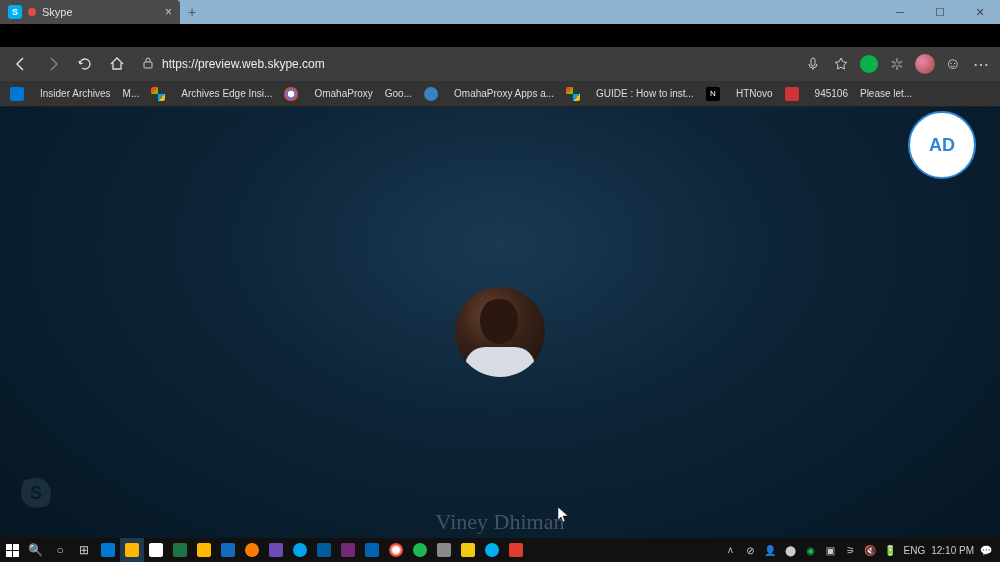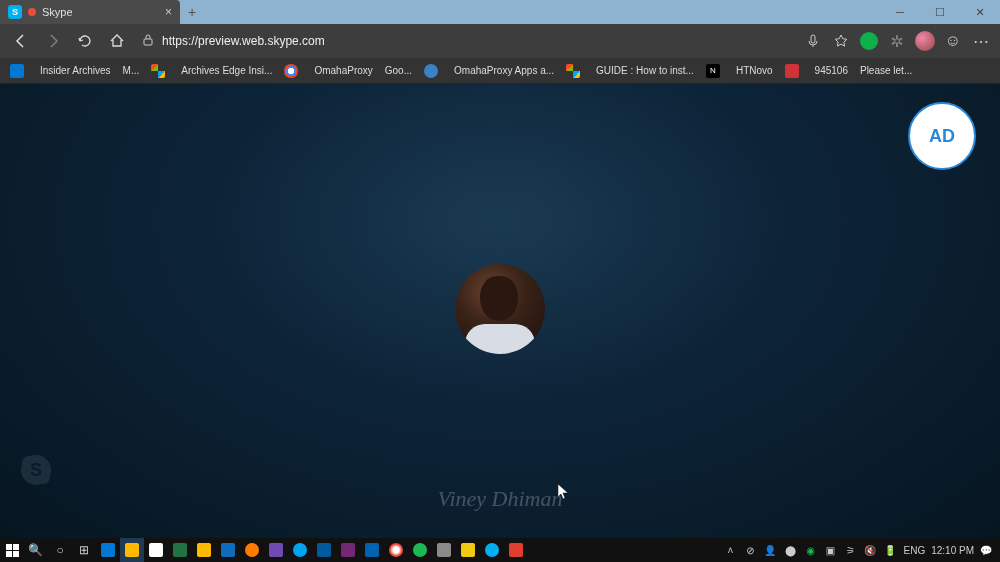--- a/index.html
+++ b/index.html
@@ -10,43 +10,43 @@
 .tab { height: 24px; background: #4a4a4a; color: #e0e0e0; font-size: 11px; display: flex; align-items: center; padding: 0 8px; width: 180px; gap: 6px; border-top-right-radius: 4px; }
 .tab .favicon { width: 14px; height: 14px; background: #00aff0; border-radius: 3px; display: flex; align-items: center; justify-content: center; color: #fff; font-size: 9px; font-weight: bold; }
 .tab .rec { width: 8px; height: 8px; background: #e74c3c; border-radius: 50%; }
 .tab .title { flex: 1; }
 .tab .close { color: #ccc; font-size: 12px; }
 .newtab { width: 24px; height: 24px; display: flex; align-items: center; justify-content: center; color: #555; font-size: 14px; }
 .titlespacer { flex: 1; }
 .winctrl { width: 40px; height: 24px; display: flex; align-items: center; justify-content: center; color: #444; font-size: 11px; }
 
 
-.addressbar { height: 34px; background: #3d3d3d; display: flex; align-items: center; padding: 0 6px; gap: 2px; }
+.addressbar { height: 34px; background: #3d3d3d; display: flex; align-items: center; padding: 0 6px; gap: 2px; margin-top: 23px; }
 .navbtn { width: 30px; height: 30px; display: flex; align-items: center; justify-content: center; color: #ddd; }
 .navbtn.disabled { opacity: .4; }
 .url { flex: 1; height: 26px; display: flex; align-items: center; gap: 8px; padding: 0 8px; color: #ddd; font-size: 12px; }
 .url .lock { color: #ccc; }
 .url .text { color: #eee; }
 .rightico { width: 26px; height: 26px; display: flex; align-items: center; justify-content: center; color: #ccc; }
 .grn { width: 18px; height: 18px; background: #0db14b; border-radius: 50%; }
 .avatar-sm { width: 20px; height: 20px; border-radius: 50%; background: radial-gradient(circle at 35% 35%, #e8a, #944); }
 
 
 .bookmarks { height: 26px; background: #333; display: flex; align-items: center; padding: 0 6px; gap: 4px; border-bottom: 1px solid #222; }
 .bm { display: flex; align-items: center; gap: 16px; color: #ddd; font-size: 10px; padding: 2px 4px; white-space: nowrap; }
 .bm .ico { width: 14px; height: 14px; border-radius: 2px; flex-shrink: 0; }
 
 
 .content { position: relative; height: 454px; background: radial-gradient(ellipse at 50% 30%, #1a3a52 0%, #0d2438 40%, #061621 100%); }
-.ad { position: absolute; top: 18px; right: 24px; width: 68px; height: 68px; background: #fff; border: 2px solid #2b88d8; border-radius: 50%; display: flex; align-items: center; justify-content: center; color: #2b88d8; font-weight: bold; font-size: 18px; }
+.ad { position: absolute; top: 4px; right: 24px; width: 68px; height: 68px; background: #fff; border: 2px solid #2b88d8; border-radius: 50%; display: flex; align-items: center; justify-content: center; color: #2b88d8; font-weight: bold; font-size: 18px; }
 .avatar-lg { position: absolute; top: 180px; left: 50%; transform: translateX(-50%); width: 90px; height: 90px; border-radius: 50%; background: radial-gradient(circle at 40% 30%, #6a4230 0%, #3a2318 40%, #1a0f0a 100%); overflow: hidden; }
 .avatar-lg::before { content:""; position:absolute; top:12px; left:25px; width:38px; height:45px; background:#2a1810; border-radius:45% 45% 50% 50%; }
 .avatar-lg::after { content:""; position:absolute; bottom:0; left:10px; right:10px; height:30px; background:#d8dde5; border-radius:20px 20px 0 0; }
 .skype-wm { position: absolute; left: 18px; bottom: 50px; width: 36px; height: 36px; opacity: .2; color:#6a818f; }
-.sig { position: absolute; left: 50%; bottom: 26px; transform: translateX(-50%); color: rgba(200,210,220,.3); font-family: cursive; font-style: italic; font-size: 22px; }
+.sig { position: absolute; left: 50%; bottom: 26px; transform: translateX(-50%); color: rgba(200,210,220,.3); font-family: cursive; font-size: 22px; }
 .cursor { position: absolute; left: 558px; top: 400px; color:#fff; font-size:14px; pointer-events:none; }
 
 
 .taskbar { position: absolute; bottom: 0; left: 0; right: 0; height: 24px; background: #111; display: flex; align-items: center; }
 .tleft { display: flex; align-items: center; height: 100%; }
 .ticon { width: 24px; height: 24px; display: flex; align-items: center; justify-content: center; font-size: 12px; color:#ccc; }
 .ticon.active { background: #1f3a52; }
 .ticon .sq { width: 14px; height: 14px; border-radius: 2px; }
 .tspacer { flex: 1; }
 .tright { display: flex; align-items: center; gap: 6px; padding-right: 6px; color: #ccc; font-size: 10px; }

